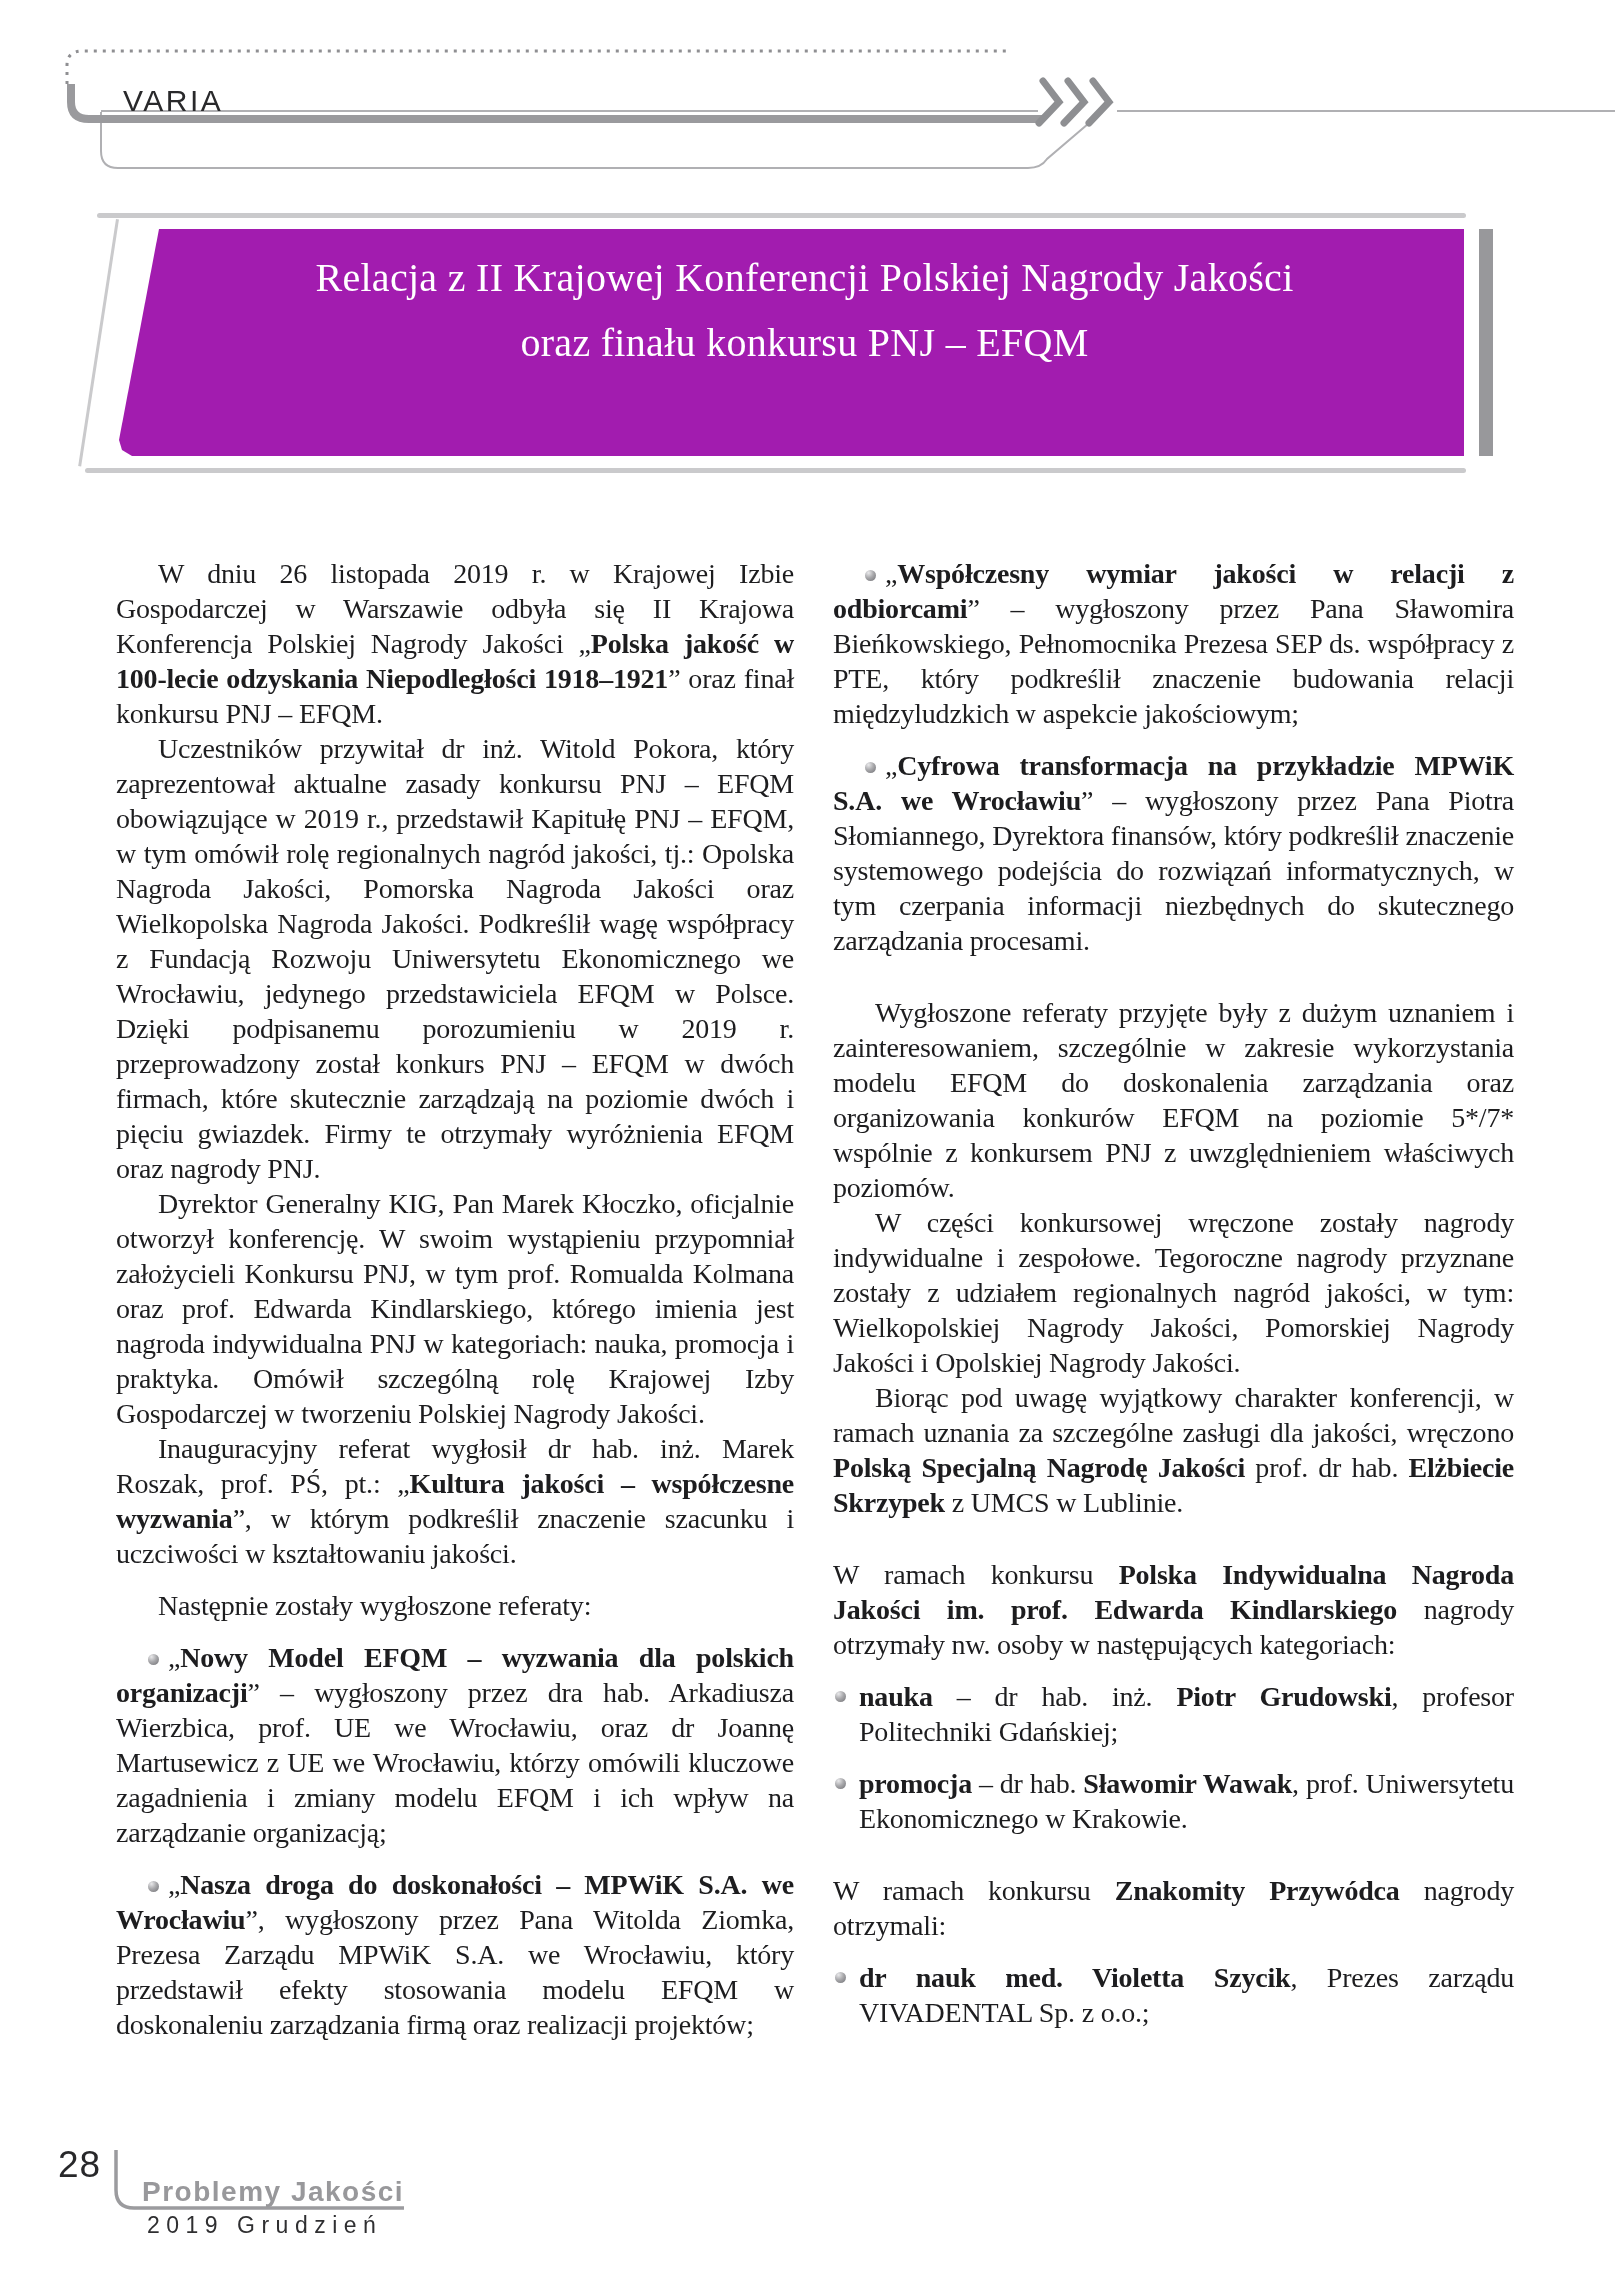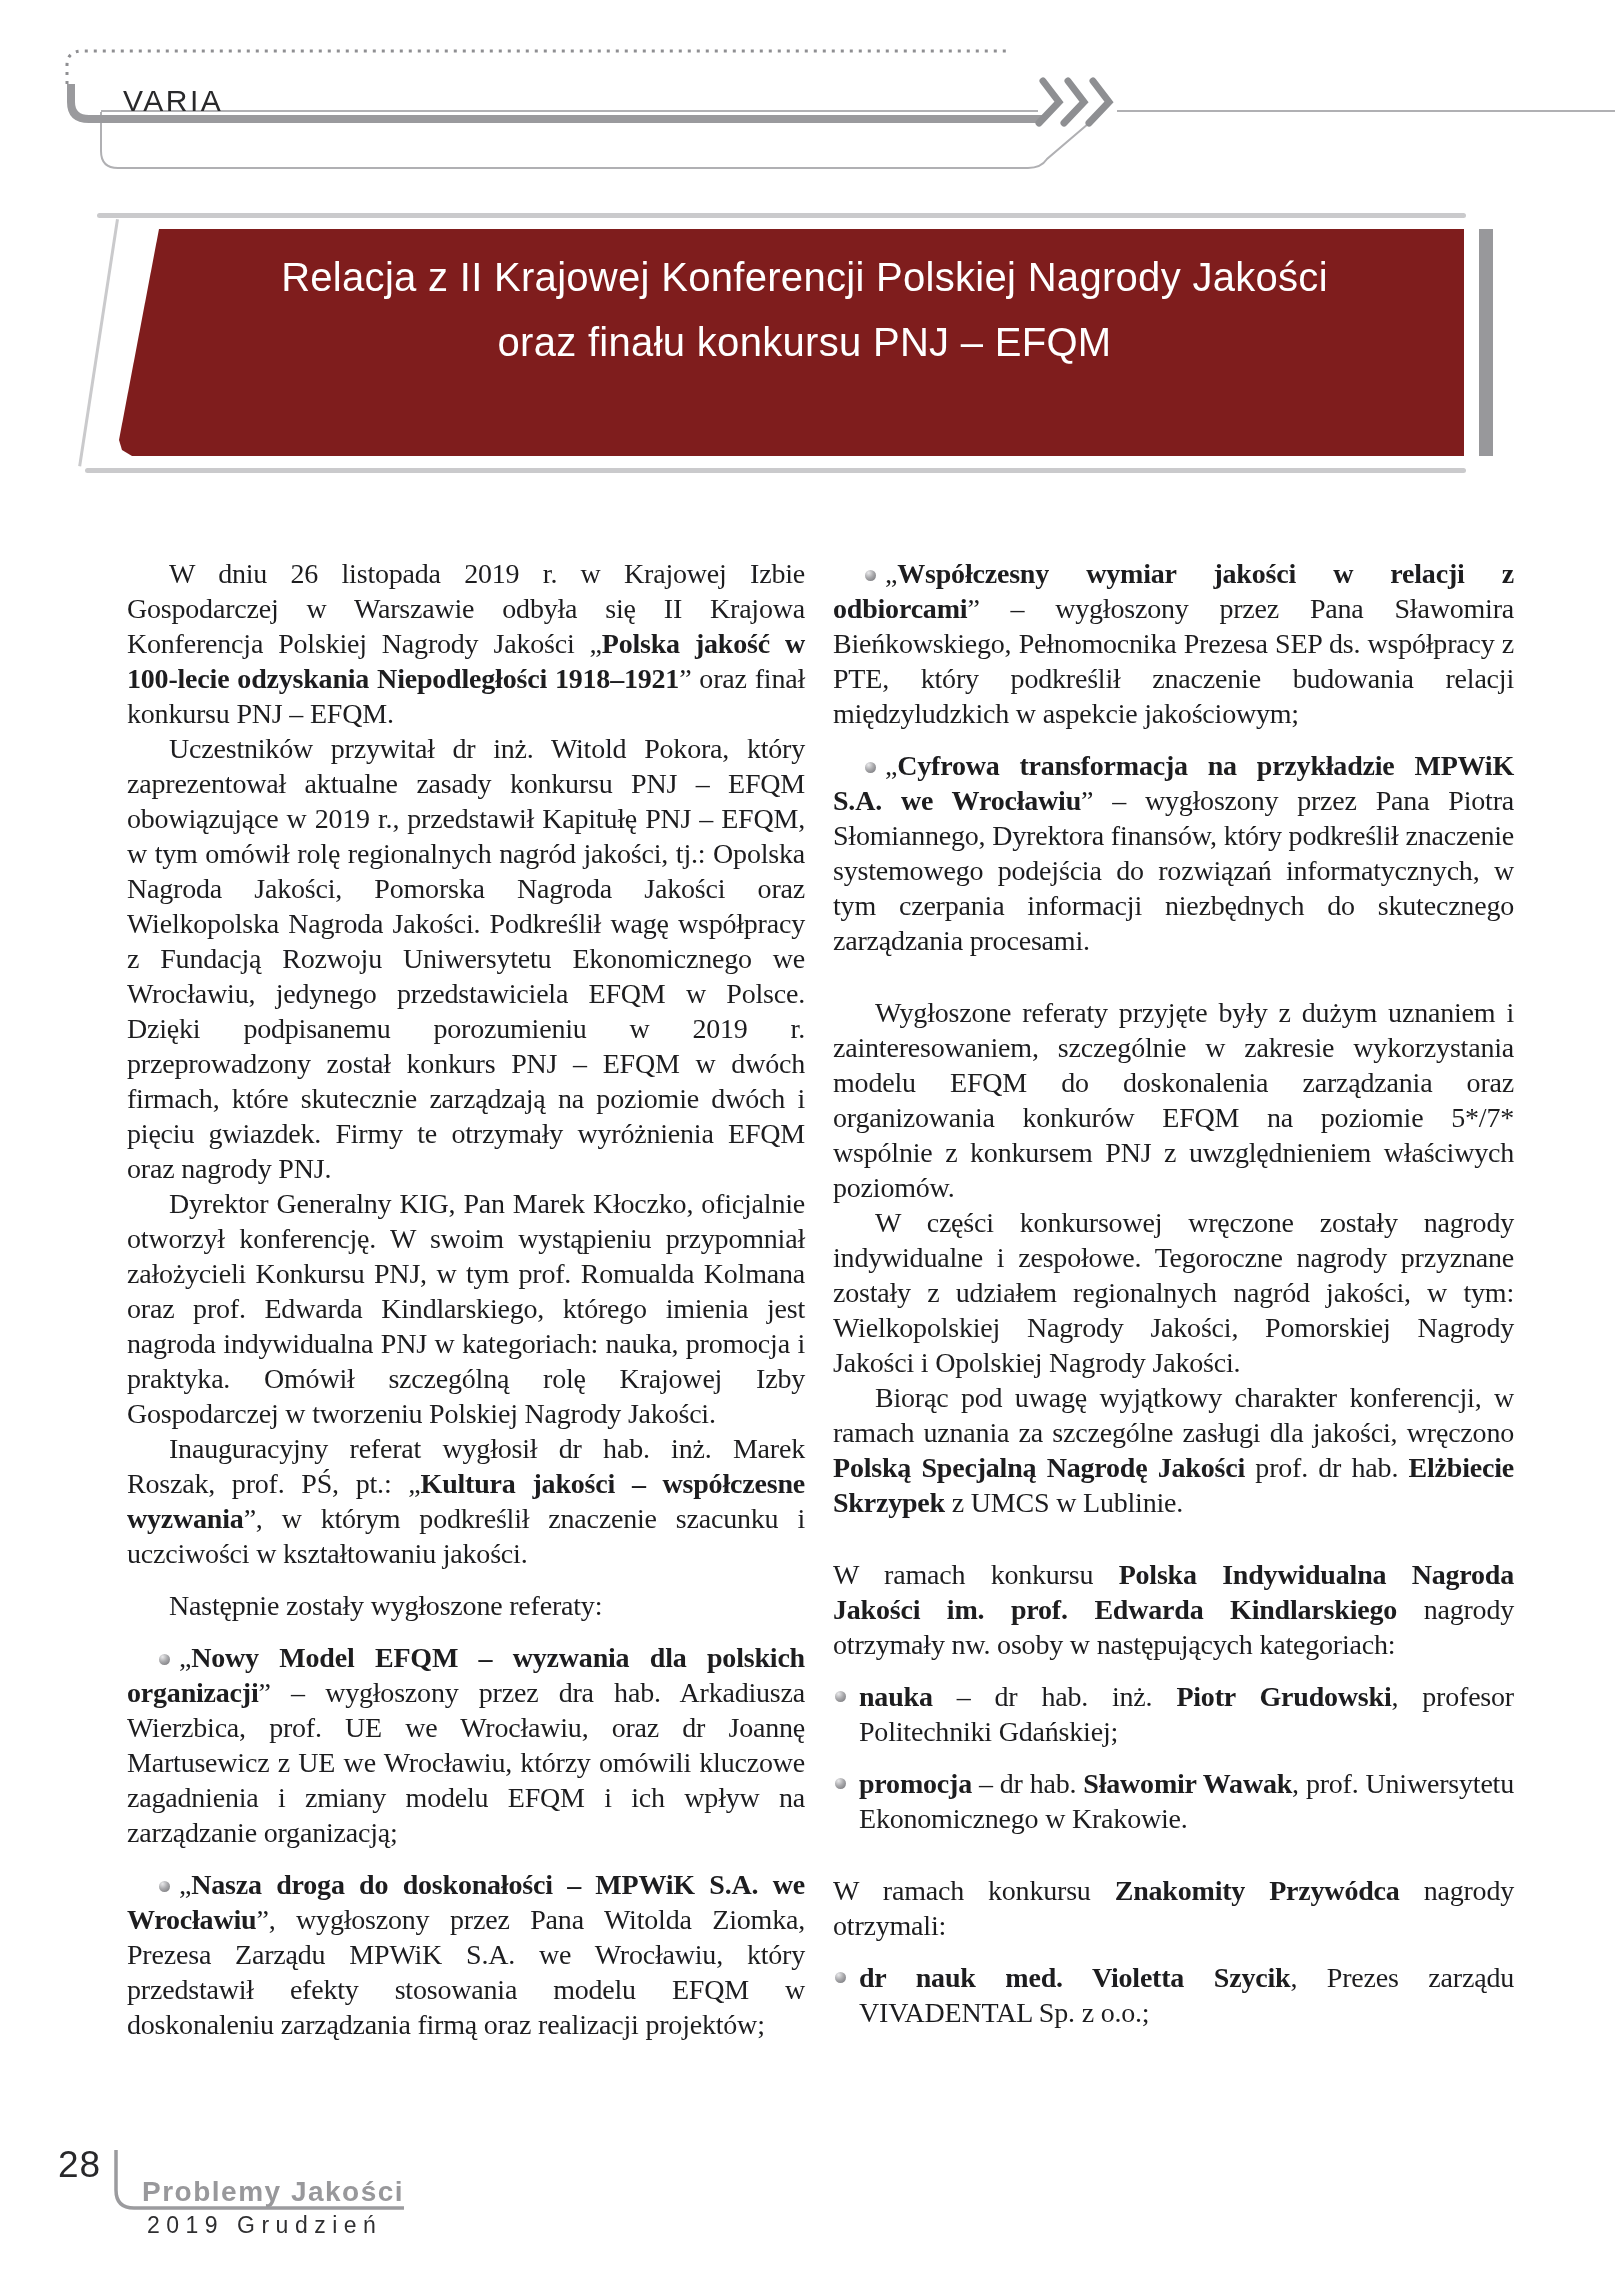--- a/index.html
+++ b/index.html
@@ -26,42 +26,42 @@
   .banner-left-slant{
     position:absolute;left:86px;top:219px;width:2.5px;height:250px;
     background:#cacacc;transform-origin:top left;transform:rotate(8.7deg);
   }
   .banner-bottom-rule{
     position:absolute;left:55px;top:468px;width:1381px;height:5px;
     background:#cacacc;border-radius:3px;
   }
   #title-banner{
     position:absolute;left:85px;top:229px;width:1349px;height:227px;
-    background:#7f1d1d;
+    background:#a21caf;
     clip-path:polygon(44px 0%, 100% 0%, 100% 100%, 17px 100%, 7px 221px, 4px 211px);
     color:#ffffff;
-    font-family:Liberation Sans, sans-serif;
+    font-family:Liberation Serif, serif;
     text-align:center;
   }
   #title-banner .banner-inner{padding:16px 30px 0 60px;}
   #title-banner .banner-line{
     font-size:40px;line-height:65px;letter-spacing:0.3px;white-space:nowrap;
   }
   #banner-side-bar{
     position:absolute;left:1449px;top:229px;width:14px;height:227px;
     background:#98989b;
   }
   
   .column{
     position:absolute;top:556px;
     font-size:28px;line-height:35px;color:#1d1d1f;
     text-align:justify;letter-spacing:-0.2px;
     overflow-wrap:break-word;
   }
-  #col-left{left:97px;width:678px;}
+  #col-left{left:86px;width:678px;}
   #col-right{left:803px;width:681px;}
   .para{margin:0;}
   .para b{font-weight:bold;}
   .indent{text-indent:42px;}
   .flush{text-indent:0;font-family:Liberation Serif, serif;}
   .bullet{text-indent:32px;}
   .gap-small{margin-top:17px;}
   .gap-large{margin-top:37px;}
   .dot{
     display:inline-block;width:11px;height:11px;border-radius:50%;

